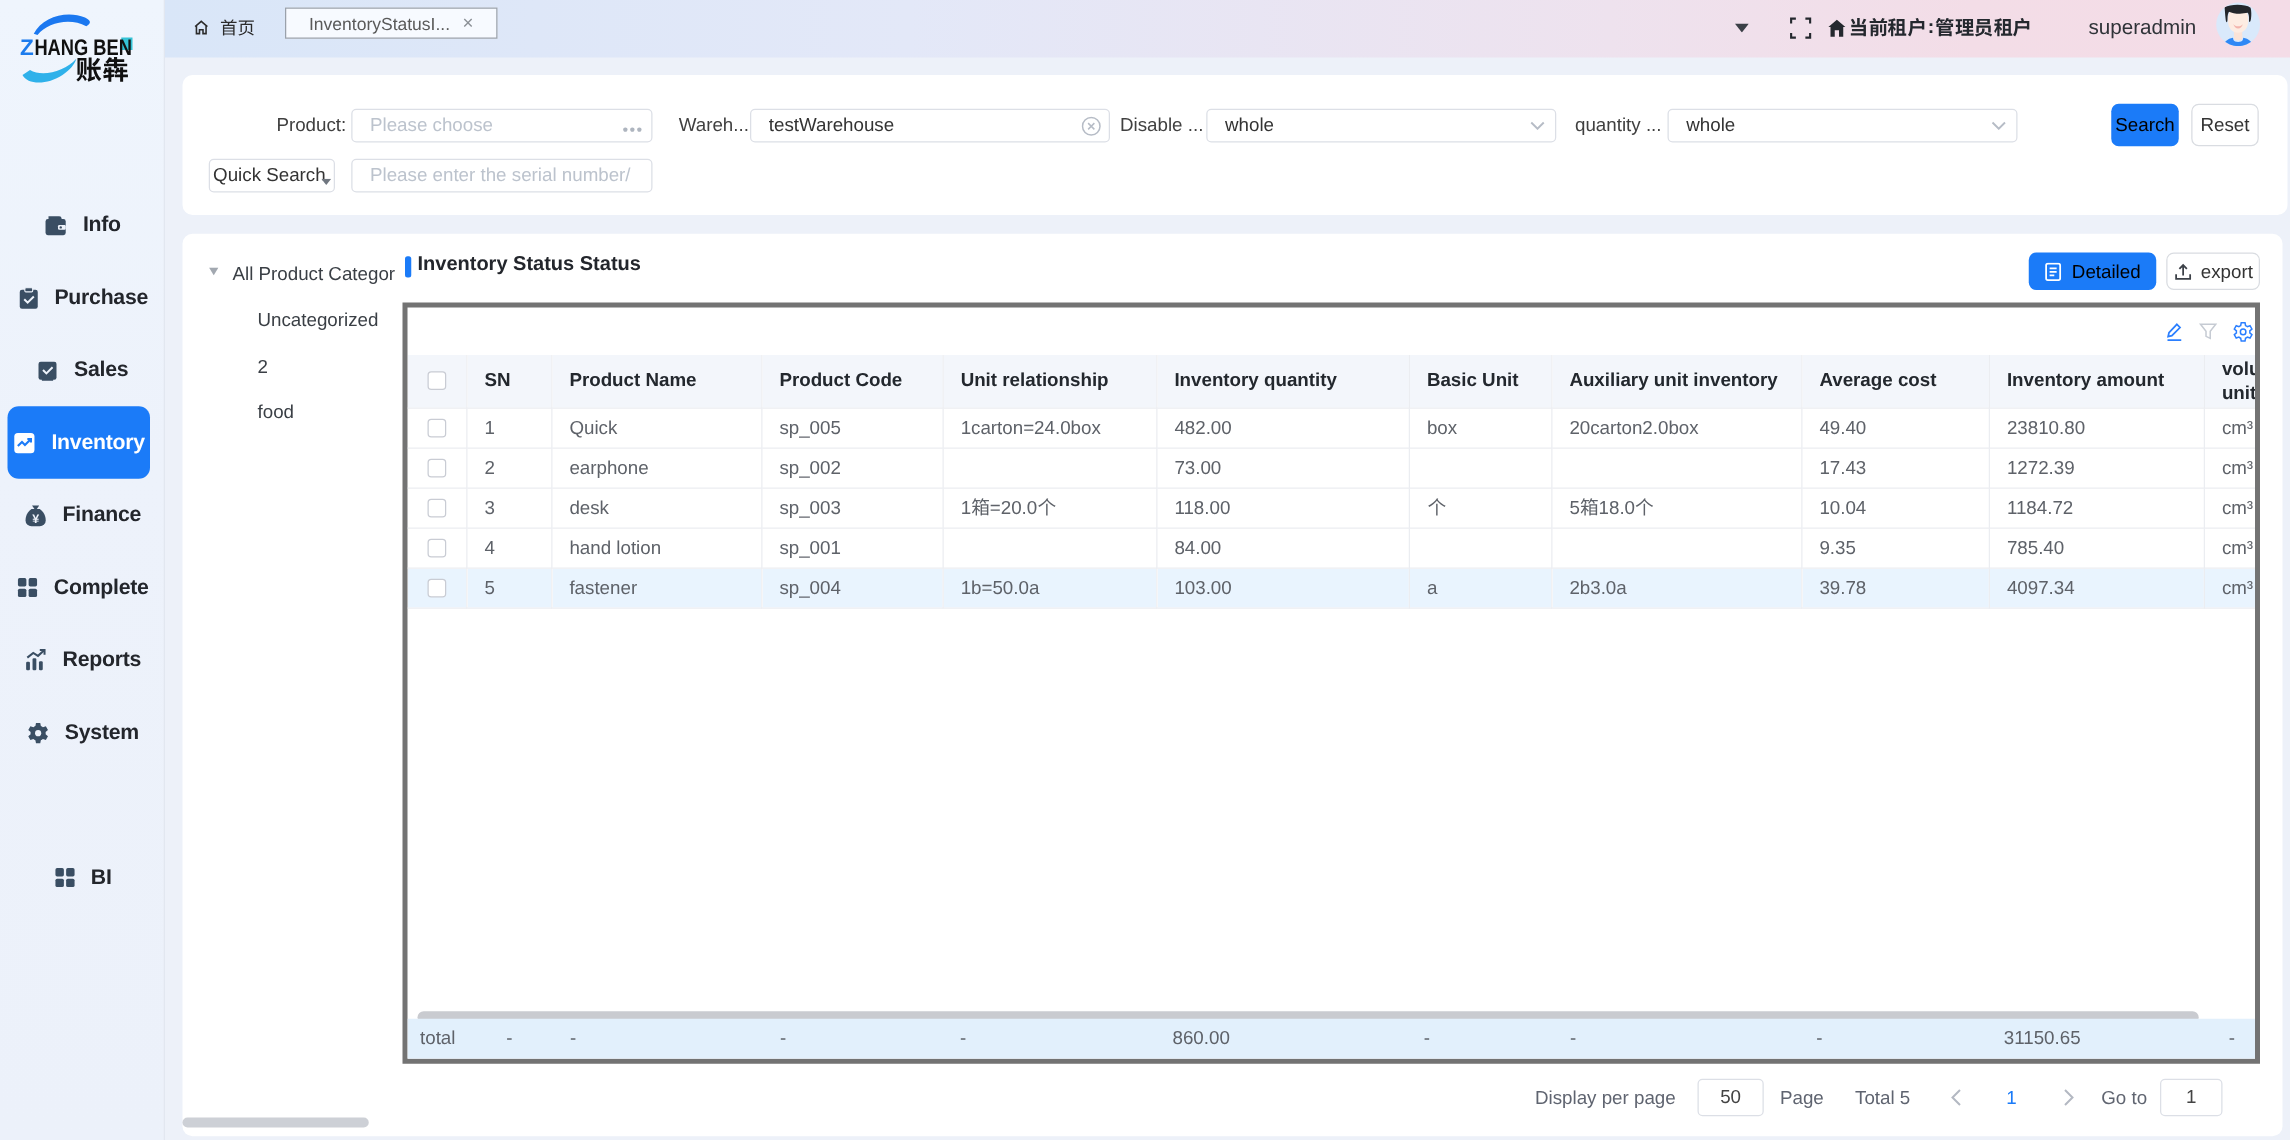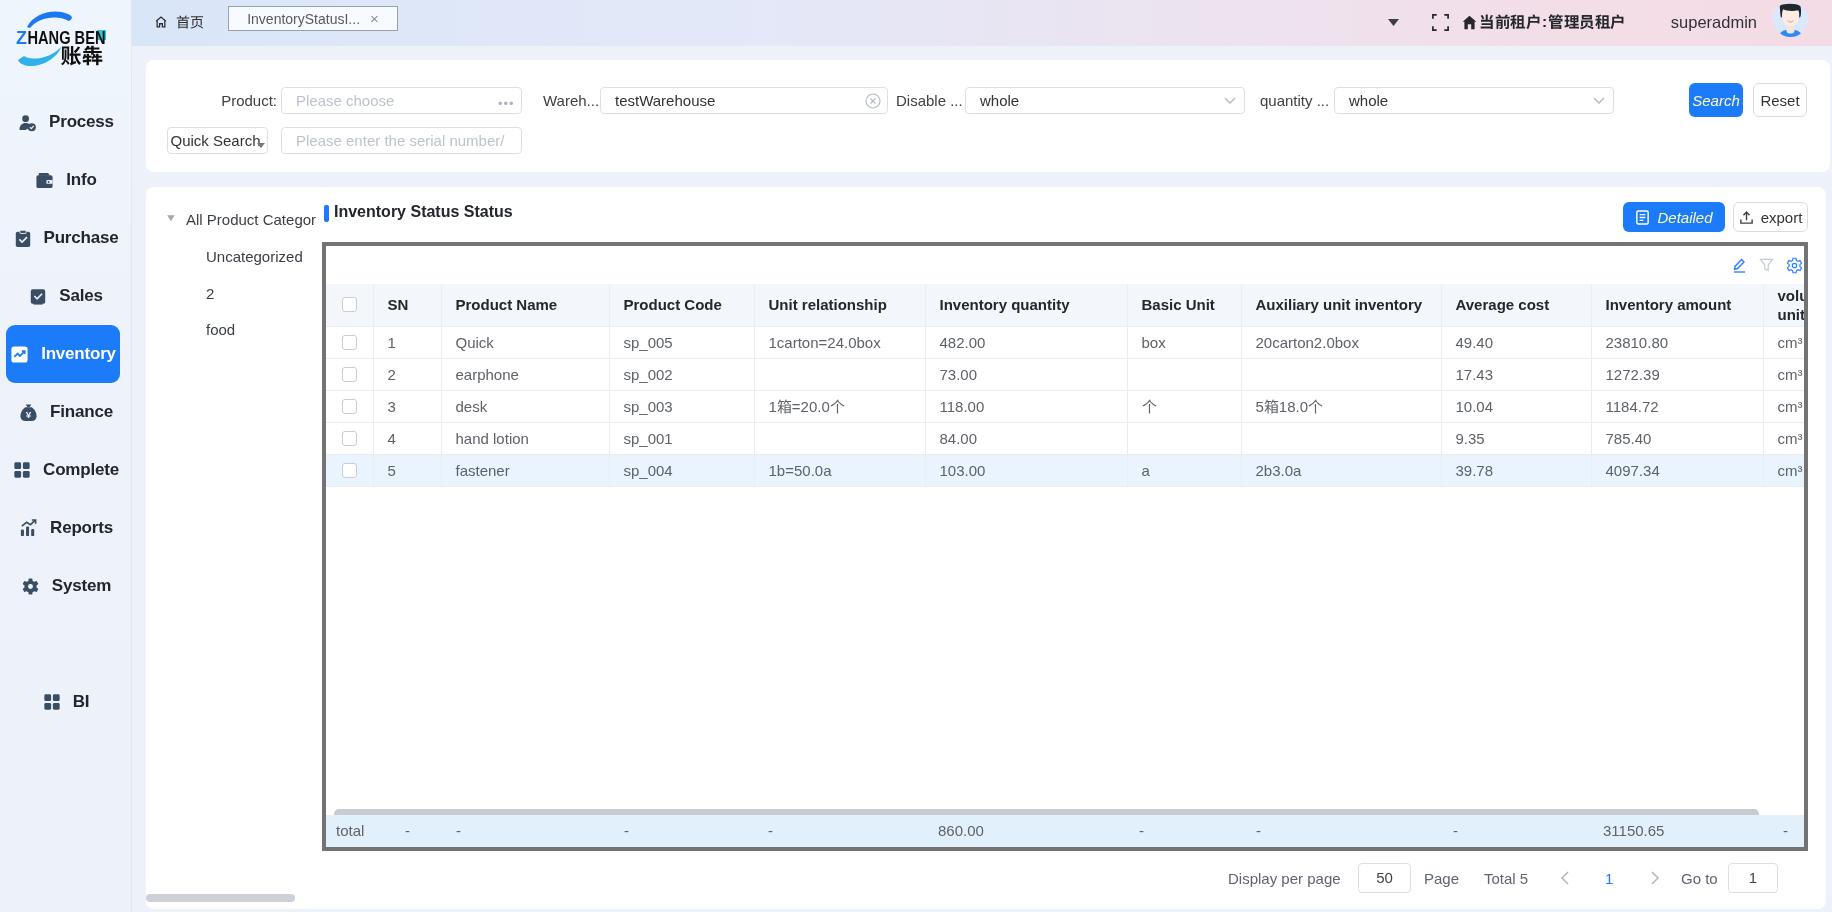--- a/index.html
+++ b/index.html
@@ -27,21 +27,21 @@
 
   
   #card1 { position:absolute; left:146px; top:60px; width:1684px; height:112px; background:#fff; border-radius:8px; }
   #card2 { position:absolute; left:146px; top:187px; width:1680px; height:722px; background:#fff; border-radius:8px; }
 
   .lbl { position:absolute; font-size:15px; color:#404040; line-height:27px; height:27px; }
   .inp { position:absolute; height:27px; border:1px solid #dcdfe6; border-radius:4px; background:#fff;
     font-size:15px; line-height:25px; color:#333; padding-left:14px; }
   .ph { color:#bcc3cd; }
   .btn { position:absolute; border-radius:6px; font-size:15px; display:flex; align-items:center; justify-content:center; }
-  .btn.blue { background:#1b7bf8; color:#fef9c3;font-style:italic; }
+  .btn.blue { background:#1b7bf8; color:#000000; }
   .btn.plain { background:#fff; border:1px solid #d9dce1; color:#333; }
 
   
   .tree-item { position:absolute; font-size:15px; color:#3a3f45; }
 
   
   #tbox { position:absolute; left:176px; top:55px; width:1486px; height:609px; border:4px solid #737373; background:#fff; overflow:hidden; }
   table { border-collapse:collapse; table-layout:fixed; }
   th,td { border-right:1px solid #ebedf1; border-bottom:1px solid #ebedf1; font-size:15px; padding:0 0 0 14px; text-align:left; white-space:nowrap; overflow:hidden; }
   thead th { background:#f3f6fb; color:#23282e; font-weight:bold; height:42px; }
@@ -67,29 +67,20 @@
       <text x="16" y="44" font-family="Liberation Sans" font-size="18" font-weight="bold" fill="#1d7ced">Z</text>
         <text x="27.5" y="44" font-family="Liberation Sans" font-size="18" font-weight="bold" fill="#111" textLength="78" lengthAdjust="spacingAndGlyphs">HANG BEN</text>
       <g transform="translate(60.5,63.5) scale(0.021,-0.021)">
           <path d="M70 811V178H158V716H323V182H413V811ZM821 811C778 722 703 634 627 578C651 558 693 513 711 490C792 558 879 667 933 775ZM196 670V373C196 249 182 78 28 -11C49 -27 78 -59 90 -79C168 -28 216 39 245 112C287 58 336 -13 357 -58L432 2C408 47 353 118 309 170L250 127C279 208 286 295 286 373V670ZM494 -93C514 -76 549 -61 740 15C735 41 730 90 731 123L608 79V369H667C710 185 782 24 897 -68C915 -38 951 4 978 25C881 94 814 225 778 369H955V478H608V831H498V478H432V369H498V77C498 33 470 11 449 0C466 -21 487 -66 494 -93Z" fill="#111"></path>
         </g>
         <g transform="translate(82.0,63.5) scale(0.021,-0.021)">
           <path d="M437 663V599H206C225 617 244 639 263 663ZM671 465V370H622C630 390 637 411 643 431L557 453V496H941V599H557V663H827V764H557V850H437V764H332C342 781 352 799 360 816L249 847C217 778 163 706 104 660C130 647 173 619 197 599H58V496H437V420H538C517 362 487 303 454 262C476 248 514 217 531 200C546 220 561 244 576 271H671V185H475V83H671V-88H786V83H969V185H786V271H941V370H786V465ZM31 155 47 46 223 68V-88H336V82L451 97L447 199L336 186V271H458V370H336V465H223V370H177L193 426L97 448C82 378 57 304 24 255C46 240 85 210 101 194C115 216 128 242 141 271H223V174Z" fill="#111"></path>
         </g>
     </svg>
   </div>
-  <div class="mitem" style="top:93px;">
-    <svg width="19" height="19" viewBox="0 0 20 20" fill="#3a4e63">
-        <circle cx="8" cy="6" r="3.6"></circle>
-        <path d="M1.5 18 C1.5 12.8 4.3 10.4 8 10.4 C10 10.4 11.7 11.1 12.9 12.4 L11 16 L8 18 Z"></path>
-        <circle cx="14.5" cy="15" r="4.3"></circle>
-        <path d="M12.6 15 l1.4 1.4 l2.6-2.8" stroke="#eef3fb" stroke-width="1.3" fill="none"></path>
-      </svg>
-    <span>Process</span>
-    </div>
   <div class="mitem" style="top:151px;">
     <svg width="19" height="19" viewBox="0 0 20 20" fill="#3a4e63">
         <path d="M4 2 h9 a2 2 0 0 1 2 2 v1 h-11 z"></path>
         <rect x="1.5" y="4.5" width="17" height="13.5" rx="2"></rect>
         <rect x="12" y="9.5" width="6.5" height="4" rx="1" fill="#eef3fb"></rect>
         <circle cx="14.3" cy="11.5" r="1" fill="#3a4e63"></circle>
       </svg>
     <span>Info</span>
     </div>
   <div class="mitem" style="top:209px;">

